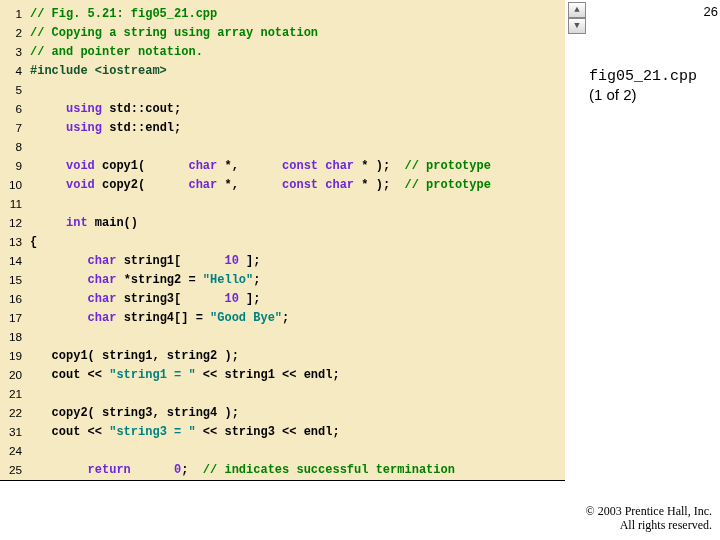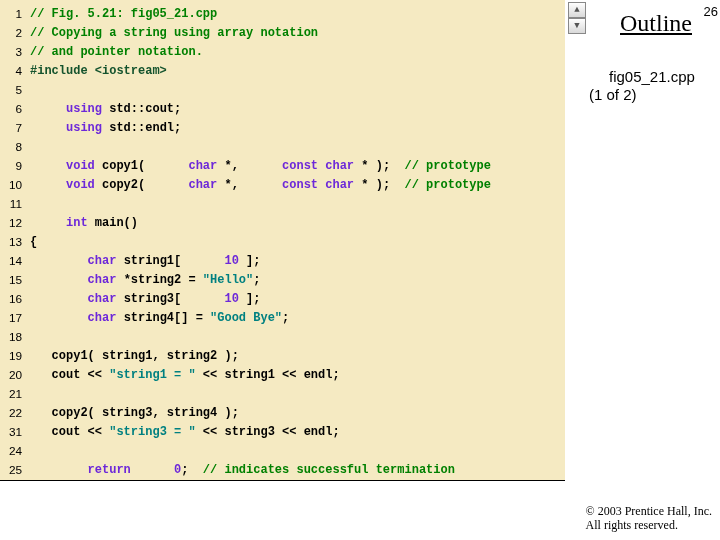--- a/index.html
+++ b/index.html
@@ -80,38 +80,37 @@
     top: 4px;
     right: 2px;
     font-family: Arial, sans-serif;
     font-size: 13px;
     margin-left: 28px;
   }
   .filelab {
     position: absolute;
     top: 68px;
     left: 24px;
-    font-family: Liberation Sans, sans-serif;
+    font-family: Liberation Mono, monospace;
     font-size: 15px;
-    margin-left: 20px;
   }
   .pageof {
     position: absolute;
     top: 86px;
     left: 24px;
     font-family: Liberation Sans, sans-serif;
     font-size: 15px;
   }
   .copyright {
     position: absolute;
     bottom: 8px;
     right: 8px;
     font-family: "Times New Roman", serif;
     font-size: 12px;
-    text-align: left;
+    text-align: right;
     line-height: 14px;
   }
 </style>
 </head>
 <body>
 
 <div class="code-pane">
   <div class="gutter" id="gutter">
       <div>1</div>
       <div>2</div>
@@ -138,21 +137,20 @@
       <div>31</div>
       <div>24</div>
       <div>25</div>
     </div>
   <div class="code-col" id="codecol"><div class="code-line"><span class="c">// Fig. 5.21: fig05_21.cpp</span></div><div class="code-line"><span class="c">// Copying a string using array notation</span></div><div class="code-line"><span class="c">// and pointer notation.</span></div><div class="code-line"><span class="pp">#include &lt;iostream&gt;</span></div><div class="code-line">&nbsp;</div><div class="code-line"><span class="kw">using </span><span>std::cout;</span></div><div class="code-line"><span class="kw">using </span><span>std::endl;</span></div><div class="code-line">&nbsp;</div><div class="code-line"><span class="kw">void </span><span>copy1( </span><span class="kw">char </span><span>*, </span><span class="kw">const char </span><span>* );  </span><span class="c">// prototype</span></div><div class="code-line"><span class="kw">void </span><span>copy2( </span><span class="kw">char </span><span>*, </span><span class="kw">const char </span><span>* );  </span><span class="c">// prototype</span></div><div class="code-line">&nbsp;</div><div class="code-line"><span class="kw">int </span><span>main()</span></div><div class="code-line"><span>{</span></div><div class="code-line"><span>   </span><span class="kw">char </span><span>string1[ </span><span class="kw">10 </span><span>];</span></div><div class="code-line"><span>   </span><span class="kw">char </span><span>*string2 = </span><span class="st">"Hello"</span><span>;</span></div><div class="code-line"><span>   </span><span class="kw">char </span><span>string3[ </span><span class="kw">10 </span><span>];</span></div><div class="code-line"><span>   </span><span class="kw">char </span><span>string4[] = </span><span class="st">"Good Bye"</span><span>;</span></div><div class="code-line">&nbsp;</div><div class="code-line"><span>   copy1( string1, string2 );</span></div><div class="code-line"><span>   cout &lt;&lt; </span><span class="st">"string1 = " </span><span>&lt;&lt; string1 &lt;&lt; endl;</span></div><div class="code-line">&nbsp;</div><div class="code-line"><span>   copy2( string3, string4 );</span></div><div class="code-line"><span>   cout &lt;&lt; </span><span class="st">"string3 = " </span><span>&lt;&lt; string3 &lt;&lt; endl;</span></div><div class="code-line">&nbsp;</div><div class="code-line"><span>   </span><span class="kw">return </span><span class="kw">0</span><span>;  </span><span class="c">// indicates successful termination</span></div></div>
 </div>
 
 <div class="side">
   <div class="scroll-btn scroll-up">▲</div>
   <div class="scroll-btn scroll-down">▼</div>
-  <div class="outline-title">Outline</div>
   <div class="slide-num">26</div>
   <div class="filelab">fig05_21.cpp</div>
   <div class="pageof">(1 of 2)</div>
 </div>
 
 <div class="copyright">
   <span>© 2003 Prentice Hall, Inc.</span><br>
   <span>All rights reserved.</span>
 </div>
 

